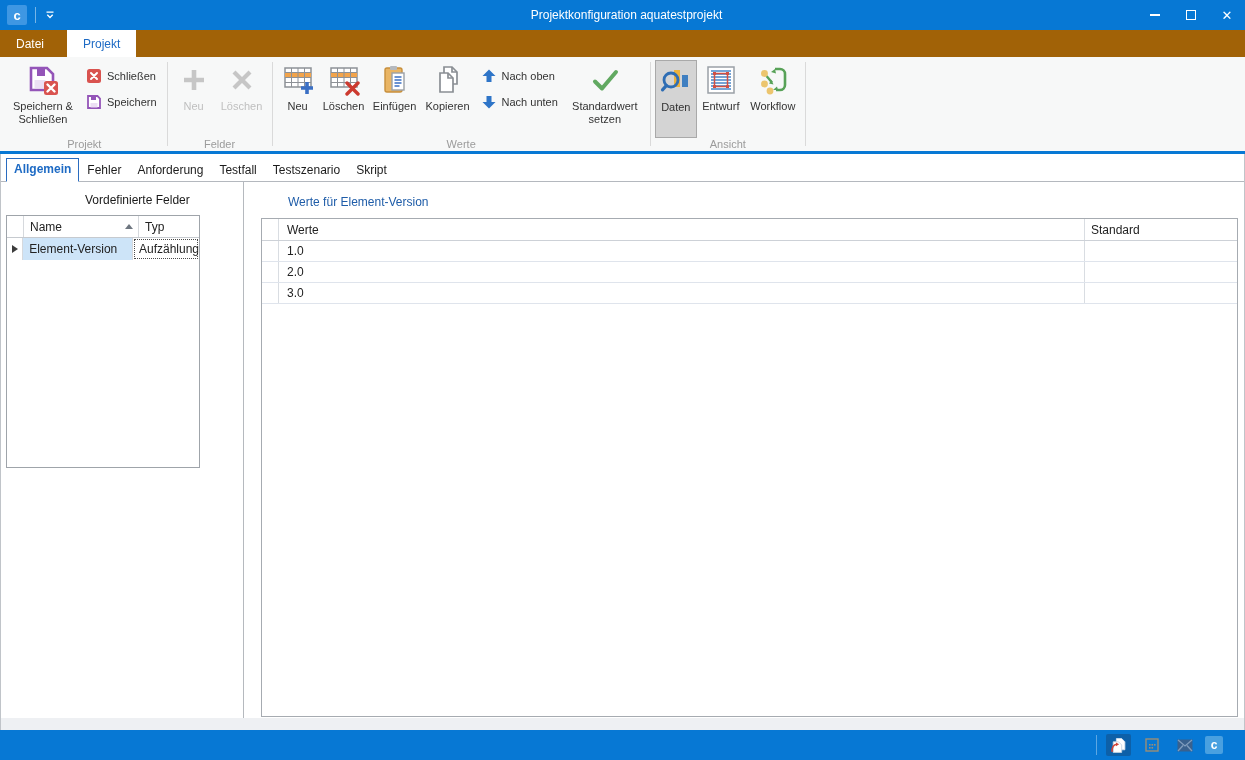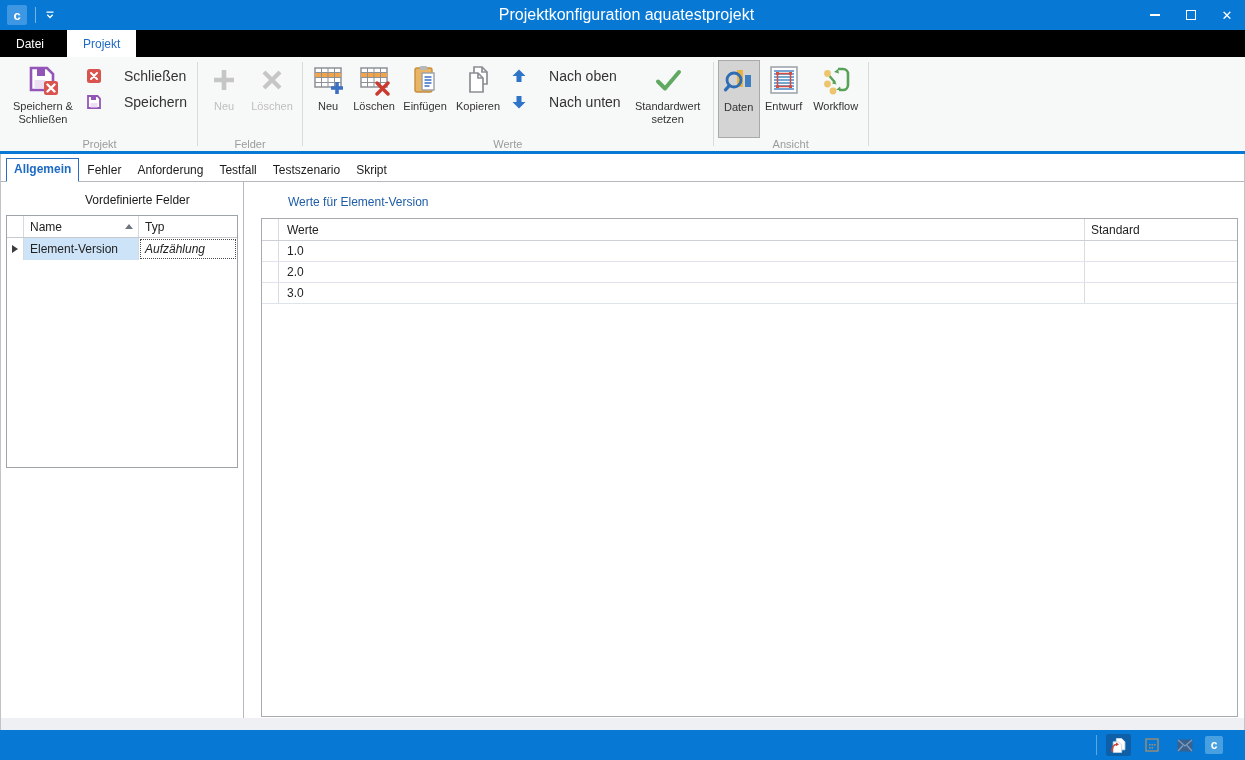--- a/index.html
+++ b/index.html
@@ -7,70 +7,70 @@
   body {
     width:1245px; height:760px; overflow:hidden; background:#fff;
     font-family:"Liberation Sans", sans-serif; color:#222;
   }
   
   .titlebar { height:30px; background:#0778d4; display:flex; align-items:center; position:relative; color:#fff; }
   .tb-left { display:flex; align-items:center; padding-left:7px; z-index:2; }
   .app-icon { width:20px; height:20px; background:#3e97e3; border-radius:2px; display:flex; align-items:center; justify-content:center;
               color:#fff; font-weight:bold; font-size:13px; line-height:1; }
   .tb-sep { width:1px; height:16px; background:rgba(255,255,255,.45); margin:0 8px; }
-  .tb-title { position:absolute; left:8px; right:0; text-align:center; font-size:16px; color:#fff; }
+  .tb-title { position:absolute; left:8px; right:0; text-align:center; font-size:12px; color:#fff; }
   .tb-controls { margin-left:auto; display:flex; height:100%; z-index:2; }
   .tbc { width:36px; height:100%; display:flex; align-items:center; justify-content:center; }
   .glyph-min { width:10px; height:0; border-bottom:2px solid #fff; }
   .glyph-max { width:10px; height:10px; border:1.5px solid #fff; }
   .glyph-close { font-size:13px; color:#fff; line-height:1; }
   
-  .tabrow { height:27px; background:#000000; display:flex; align-items:stretch; }
+  .tabrow { height:27px; background:#a16207; display:flex; align-items:stretch; }
   .rtab { padding:0 16px; display:flex; align-items:center; font-size:12px; color:#fff; }
   .rtab.selected { background:#fff; color:#1d6ac4; margin-left:7px; }
   
   .ribbon { height:94px; background:#f7f8f8; display:flex; align-items:stretch; padding-left:3px; }
   .rb-group { display:flex; flex-direction:column; }
   .rb-items { flex:1; display:flex; align-items:flex-start; padding:3px 3px 0; }
   .rb-label { font-size:11px; color:#9b9b9b; text-align:center; padding-bottom:4px; }
   .rb-sep { width:1px; background:#dadada; margin:5px 1px; }
   .btn-big { height:78px; display:flex; flex-direction:column; align-items:center; padding-top:4px;
              font-size:11px; line-height:1.2; color:#333; text-align:center; }
   .btn-big .lbl { margin-top:4px; }
   .btn-big.selected { background:#d4d4d4; border:1px solid #a9a9a9; }
   .btn-big.disabled { color:#bfbfbf; }
   .small-stack { display:flex; flex-direction:column; gap:10px; padding:8px 6px 0; }
-  .btn-small { display:flex; align-items:center; gap:22px; font-size:14px; color:#333; white-space:nowrap; }
+  .btn-small { display:flex; align-items:center; gap:5px; font-size:11px; color:#333; white-space:nowrap; }
   .ico32 { width:32px; height:32px; flex:0 0 auto; }
   .ico-mail { width:36px; height:27px; margin-top:3px; }
   .ico16 { width:16px; height:16px; flex:0 0 auto; }
   .w74{width:74px} .w44{width:44px} .w52{width:52px} .w42{width:42px} .w50{width:50px}
   .w54{width:54px} .w82{width:82px} .w48{width:48px} .w112{width:112px} .w56{width:56px}
   .ribbon-line { height:3px; background:#0778d4; }
   
   .main { width:1245px; border-left:1px solid #c0c4c9; border-right:1px solid #c0c4c9; }
   .pagetabs { height:28px; background:#fff; border-bottom:1px solid #b4b8be; display:flex; align-items:flex-end; padding-left:5px; }
   .ptab { font-size:12px; color:#1c1c1c; padding:3px 8px 4px; }
   .ptab.selected { color:#1d6ac4; font-weight:bold; border:1px solid #2a6cc0; border-bottom:1px solid #fff;
                    margin-bottom:-1px; background:#fff; padding:3px 7px 5px; }
   
   .content { position:relative; height:536px; background:#fff; }
   .lp-title { position:absolute; left:48px; top:11px; font-size:12px; color:#1a1a1a;margin-left:36px; }
-  .lt { position:absolute; left:5px; top:33px; width:232px; height:253px; border:1px solid #9fa4aa; background:#fff; }
+  .lt { position:absolute; left:5px; top:33px; width:194px; height:253px; border:1px solid #9fa4aa; background:#fff; }
   .lt-header { display:flex; height:22px; border-bottom:1px solid #c6cacf; }
   .lt-sel { width:17px; border-right:1px solid #d6d9dd; display:flex; align-items:center; justify-content:center; }
   .lt-name { width:115px; border-right:1px solid #d6d9dd; display:flex; align-items:center; justify-content:space-between;
              padding:0 5px 0 6px; font-size:12px; }
   .lt-typ { flex:1; display:flex; align-items:center; padding-left:6px; font-size:12px; }
   .lt-row { display:flex; height:22px; font-size:12px; }
   .sort-asc { width:0; height:0; border-left:4px solid transparent; border-right:4px solid transparent; border-bottom:5px solid #6e7680; }
   .row-ptr { width:0; height:0; border-top:4px solid transparent; border-bottom:4px solid transparent; border-left:6px solid #3c3c3c; }
   .row-ptr.gray { border-left-color:#6b6b6b; }
   .cell-selected { background:#cde4f8; }
-  .cell-focus { outline:1px dotted #4a4a4a; outline-offset:-2px;font-style:italic; }
+  .cell-focus { outline:1px dotted #4a4a4a; outline-offset:-2px; }
   .splitter { position:absolute; left:242px; top:0; width:1px; height:100%; background:#b5b9be; }
   .rp-title { position:absolute; left:287px; top:13px; font-size:12px; color:#1e5ca8; }
   .rt { position:absolute; left:260px; top:36px; width:977px; height:499px; border:1px solid #a6abb1; background:#fff; }
   .rt-header { display:flex; height:22px; border-bottom:1px solid #cdd1d7; }
   .rt-sel { width:17px; border-right:1px solid #d9dde2; display:flex; align-items:center; justify-content:center; }
   .rt-werte { width:806px; border-right:1px solid #d9dde2; display:flex; align-items:center; padding-left:8px; font-size:12px; }
   .rt-std { flex:1; display:flex; align-items:center; padding-left:6px; font-size:12px; }
   .rt-row { display:flex; height:21px; border-bottom:1px solid #dfe4ec; font-size:12px; }
   
   .bottomstrip { height:12px; background:#eef0f3; }

